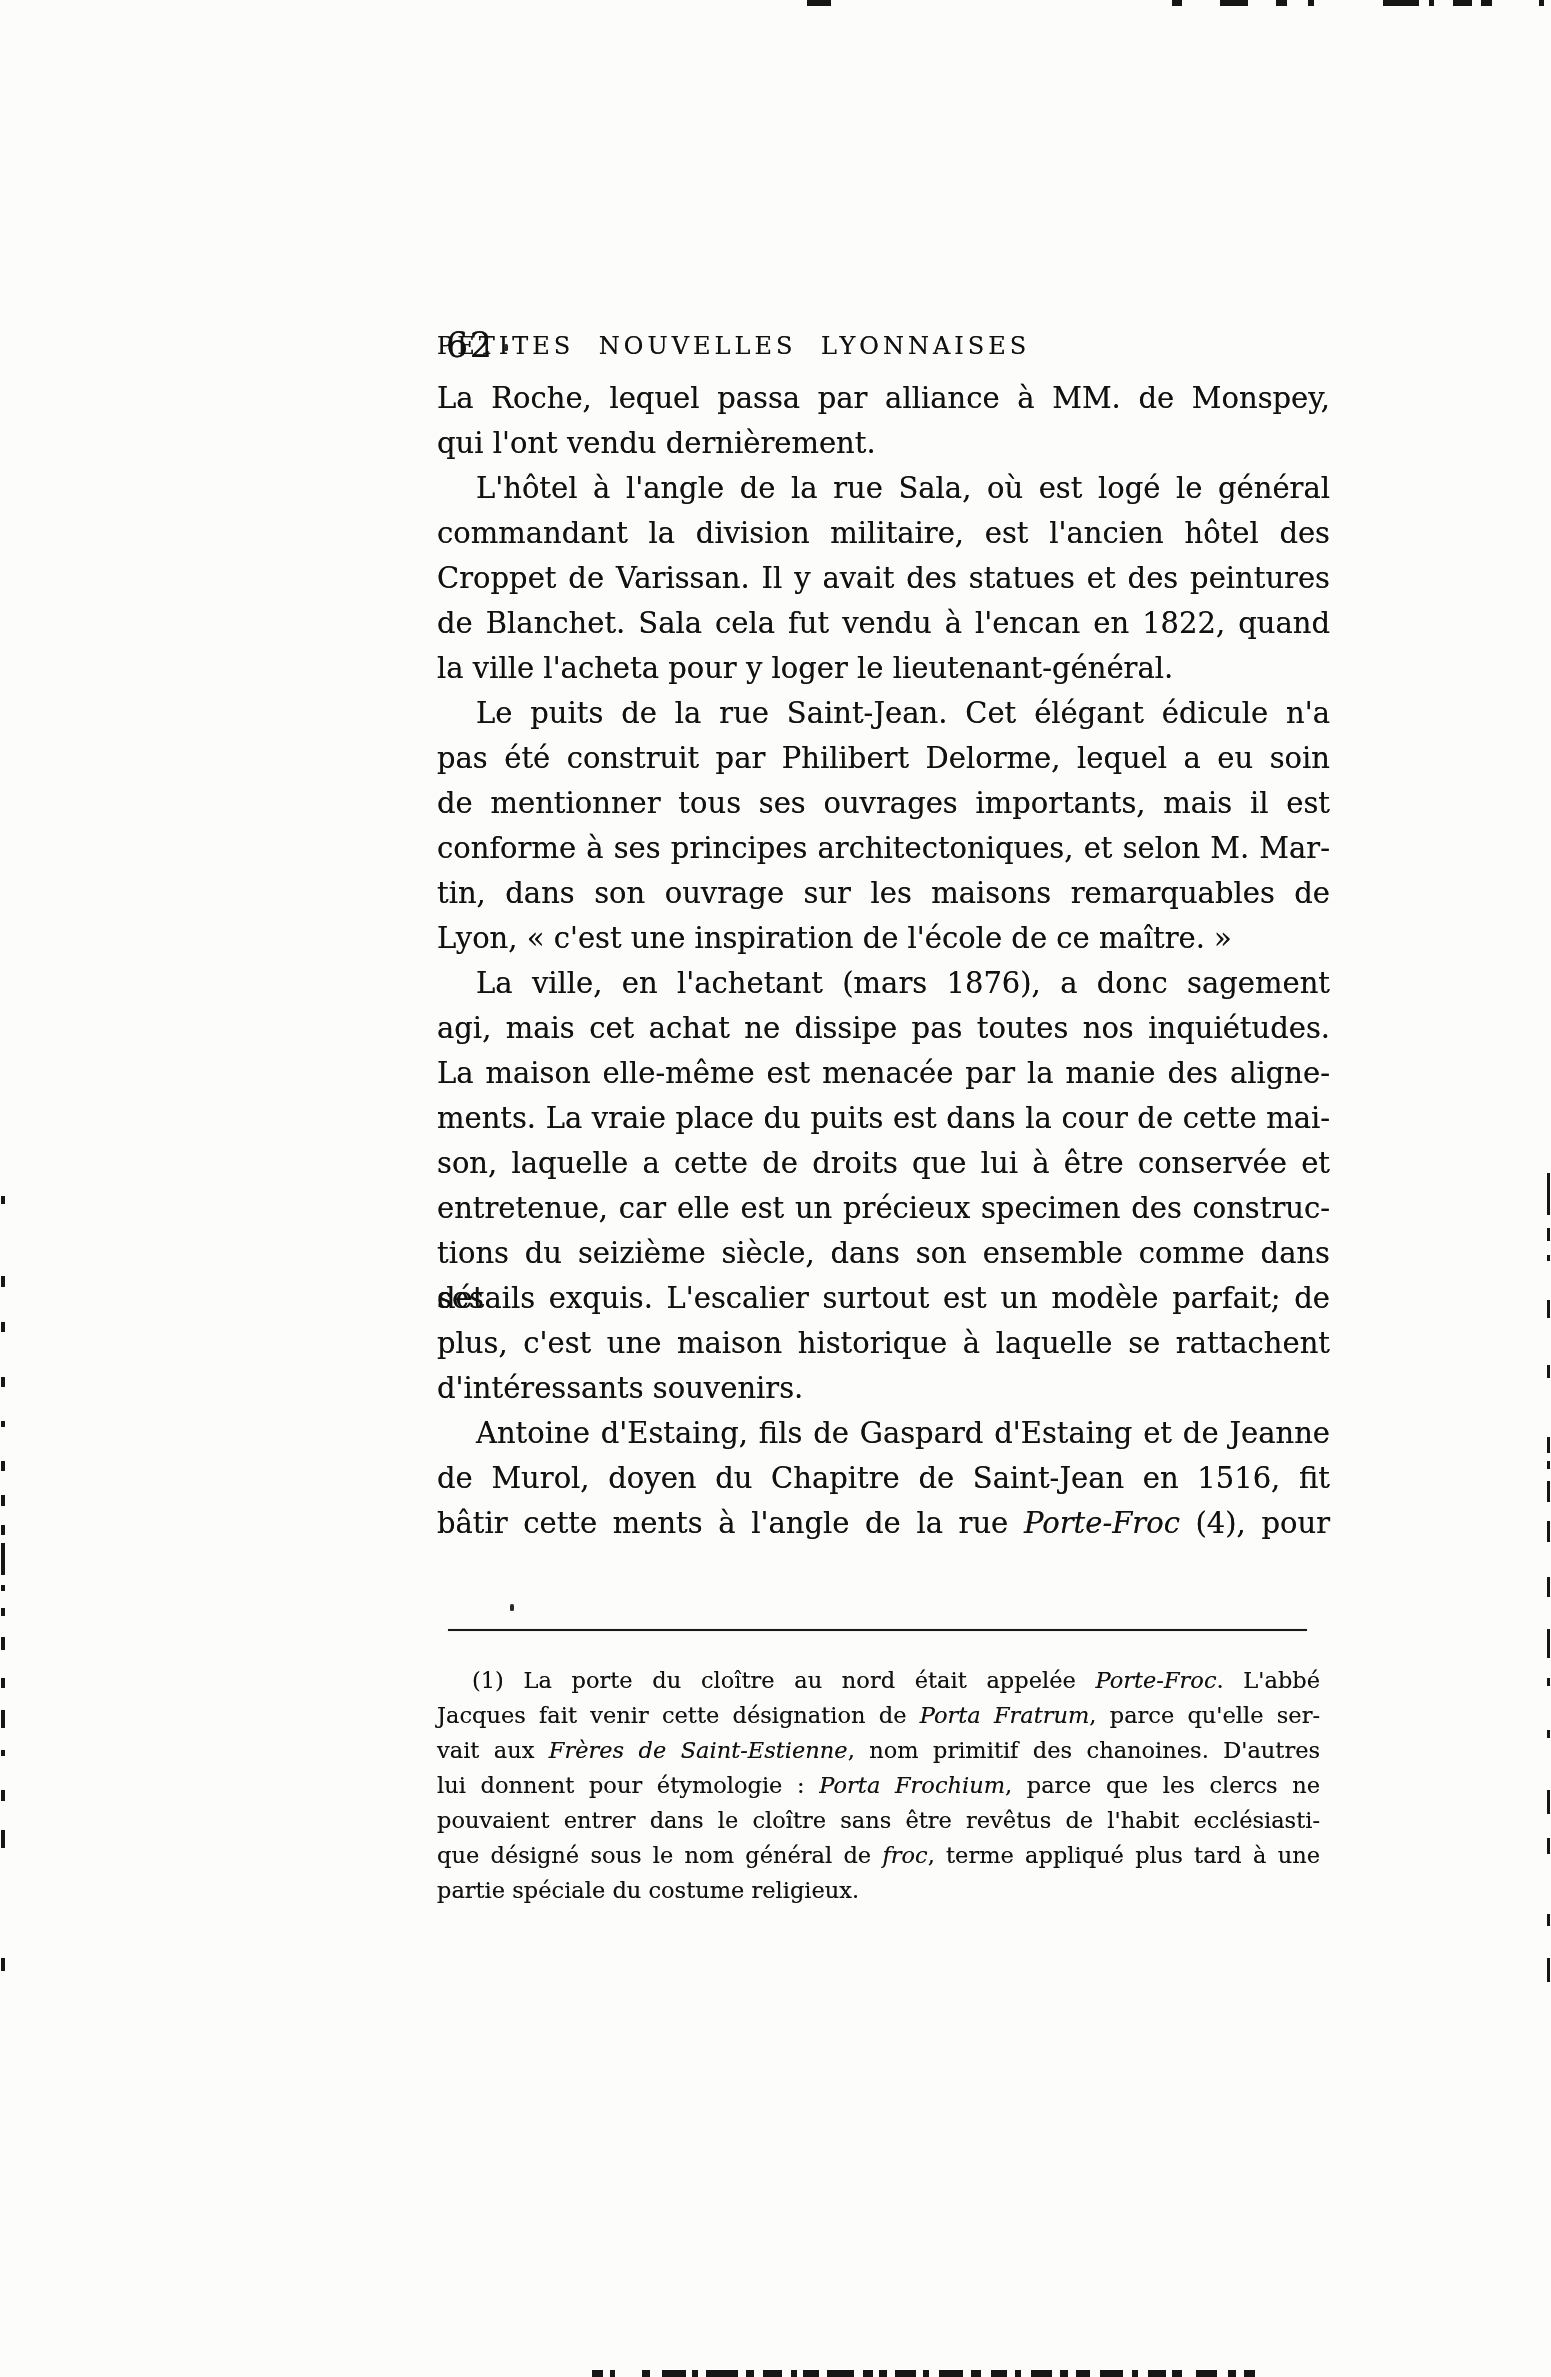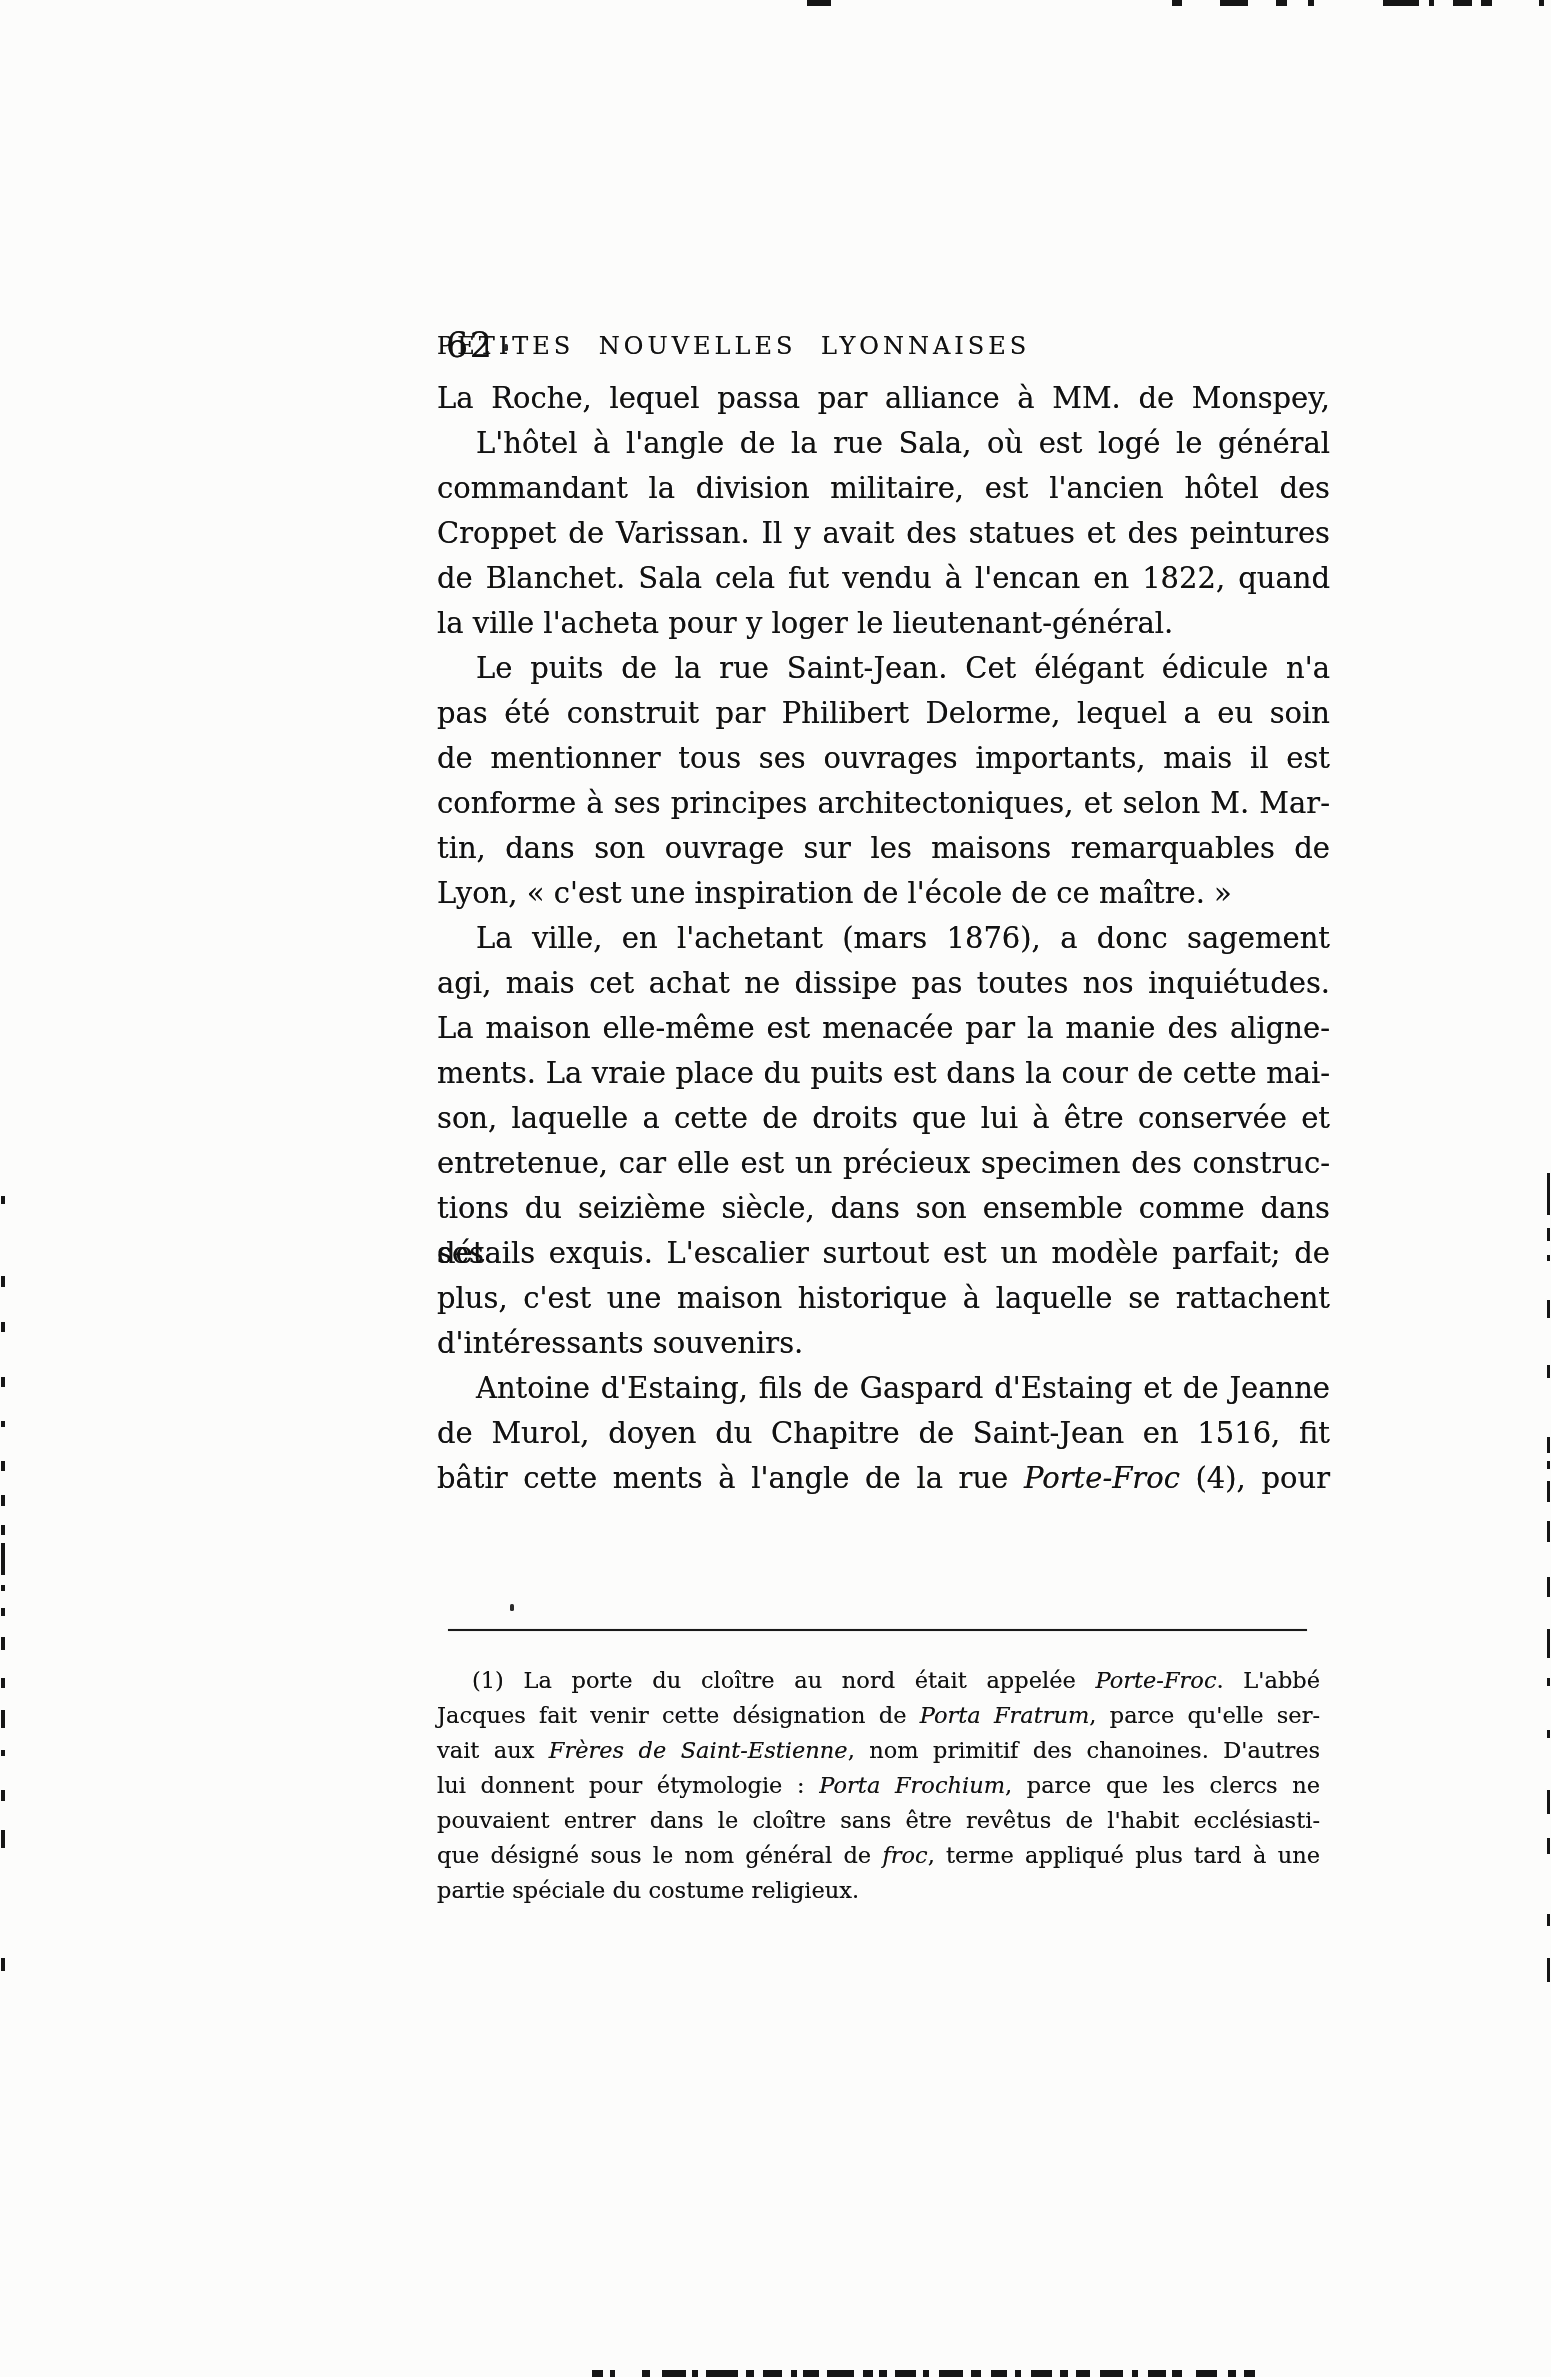--- a/index.html
+++ b/index.html
@@ -60,20 +60,21 @@
 <body>
 
 <div class="page">
 
   <div class="page-number">62</div>
 
   <div class="running-title">PETITES NOUVELLES LYONNAISES</div>
 
   <div class="body-text" id="body-text">
       <div class="tline"><span>La Roche, lequel passa par alliance à MM. de Monspey,</span></div>
+      <div class="tline last"><span>qui l'ont vendu dernièrement.</span></div>
       <div class="tline" style="text-indent: 39px;"><span>L'hôtel à l'angle de la rue Sala, où est logé le général</span></div>
       <div class="tline"><span>commandant la division militaire, est l'ancien hôtel des</span></div>
       <div class="tline"><span>Croppet de Varissan. Il y avait des statues et des peintures</span></div>
       <div class="tline"><span>de Blanchet. Sala cela fut vendu à l'encan en 1822, quand</span></div>
       <div class="tline last"><span>la ville l'acheta pour y loger le lieutenant-général.</span></div>
       <div class="tline" style="text-indent: 39px;"><span>Le puits de la rue Saint-Jean. Cet élégant édicule n'a</span></div>
       <div class="tline"><span>pas été construit par Philibert Delorme, lequel a eu soin</span></div>
       <div class="tline"><span>de mentionner tous ses ouvrages importants, mais il est</span></div>
       <div class="tline"><span>conforme à ses principes architectoniques, et selon M. Mar-</span></div>
       <div class="tline"><span>tin, dans son ouvrage sur les maisons remarquables de</span></div>

